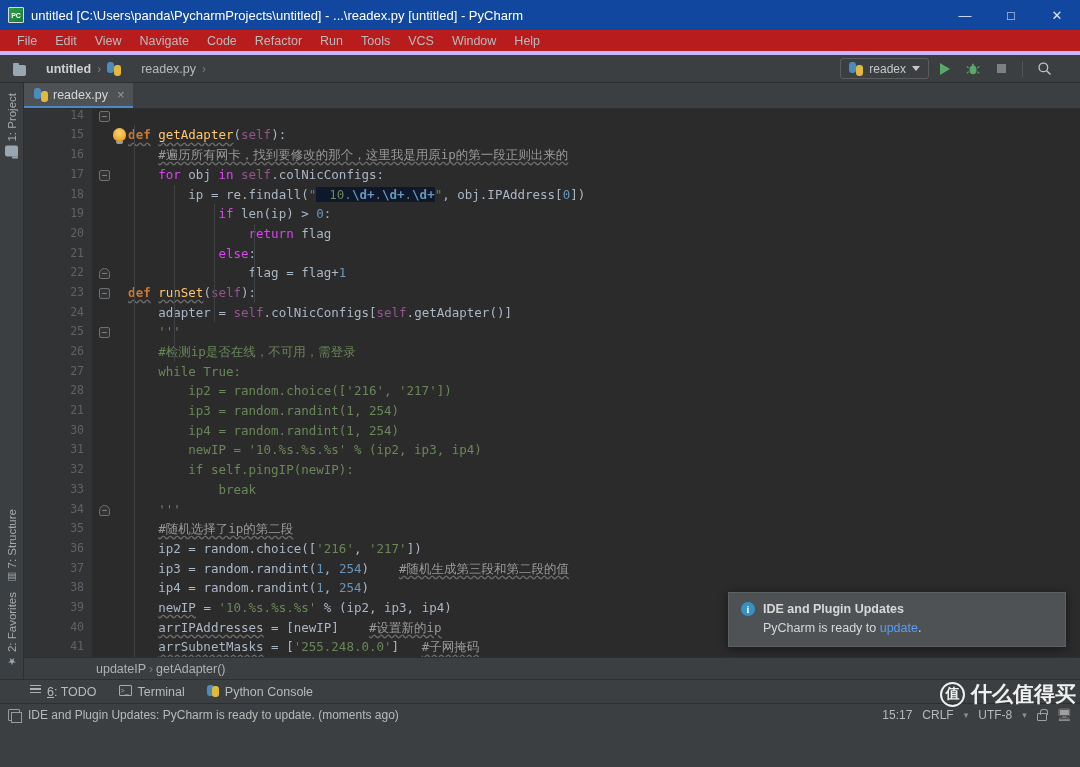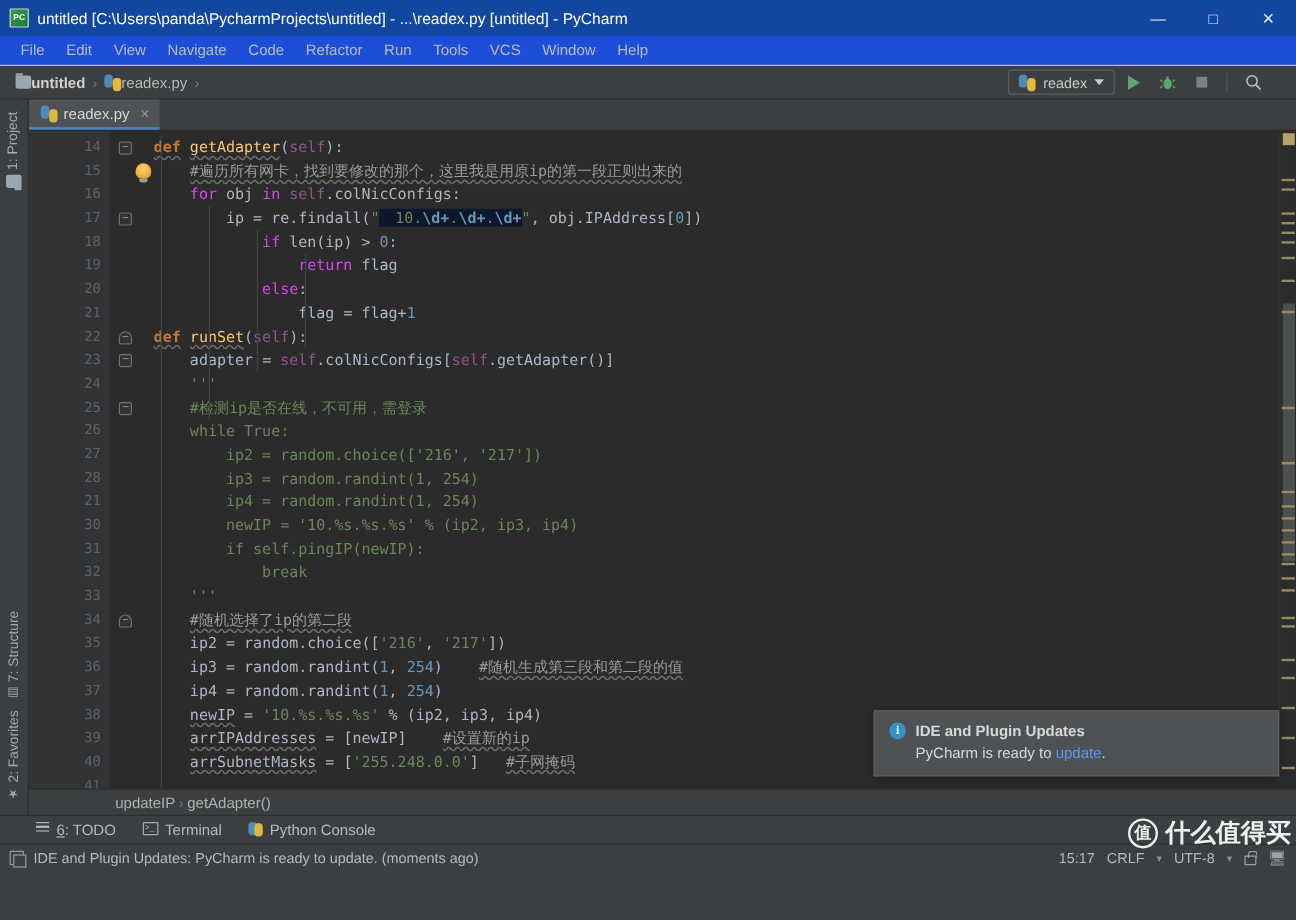--- a/index.html
+++ b/index.html
@@ -27,35 +27,35 @@
   .title-text { white-space: nowrap; overflow: hidden; }
   .winbtns { position: absolute; right: 0; top: 0; height: 30px; display: flex; }
   .winbtn {
     width: 46px; height: 30px; display: flex;
     align-items: center; justify-content: center;
     color: #dfe6f2; font-size: 13px;
   }
 
   
   .menubar {
-    height: 25px; background: #1d4ed8;
+    height: 25px; background: #b91c1c;
     display: flex; align-items: center;
     padding-left: 8px; color: #bbbbbb; font-size: 12.5px;
-    border-bottom: 1px solid #c4b5fd;
+    border-bottom: 4px solid #c4b5fd;
   }
   .menuitem { padding: 3px 9px; border-radius: 2px; white-space: nowrap; }
 
   
   .navbar {
     height: 28px; background: #3c3f41;
     display: flex; align-items: center;
     padding-left: 10px; font-size: 12.5px; color: #b8b8b8;
     border-bottom: 1px solid #2e2e2e;
   }
-  .crumb { display: flex; align-items: center; gap: 0; padding: 1px 3px; }
+  .crumb { display: flex; align-items: flex-end; gap: 20px; padding: 1px 3px; }
   .crumb.bold { font-weight: bold; color: #cfcfcf; }
   .crumb-sep { color: #7a7a7a; margin: 0 3px; font-size: 12px; }
   .folder-icon {
     width: 13px; height: 11px; background: #9aa7b0;
     border-radius: 1px 2px 2px 2px; position: relative; flex: none;
   }
   .folder-icon:before {
     content:''; position:absolute; top:-2px; left:0; width:6px; height:2px;
     background:#9aa7b0; border-radius:1px 1px 0 0;
   }
@@ -105,21 +105,21 @@
   }
   .tab {
     display: flex; align-items: center; gap: 5px;
     height: 25px; padding: 0 8px 0 10px;
     background: #4e5254; color: #d6d6d6; font-size: 12.5px;
     border-bottom: 2px solid #4a88c7;
   }
   .tab-close { color: #9a9a9a; font-size: 13px; margin-left: 4px; }
 
   
-  .code-area { flex: 1; display: flex; position: relative; overflow: hidden; background: #2b2b2b; }
+  .code-area { flex: 1; display: flex; position: relative; overflow: hidden; background: #2b2b2b; align-items: flex-end; }
   .gutter {
     width: 68px; background: #313335; color: #606366;
     font-family: "DejaVu Sans Mono", monospace; font-size: 11.5px;
     text-align: right; padding-top: 4px; flex: none; position: relative;
   }
   .gl { height: 19.7px; line-height: 19.7px; padding-right: 8px; position: relative; }
   .fold {
     position: absolute; right: -18px; top: 5px;
     width: 11px; height: 11px; border: 1px solid #6e7174;
     border-radius: 2px; color: #9a9a9a; font-size: 9px;

